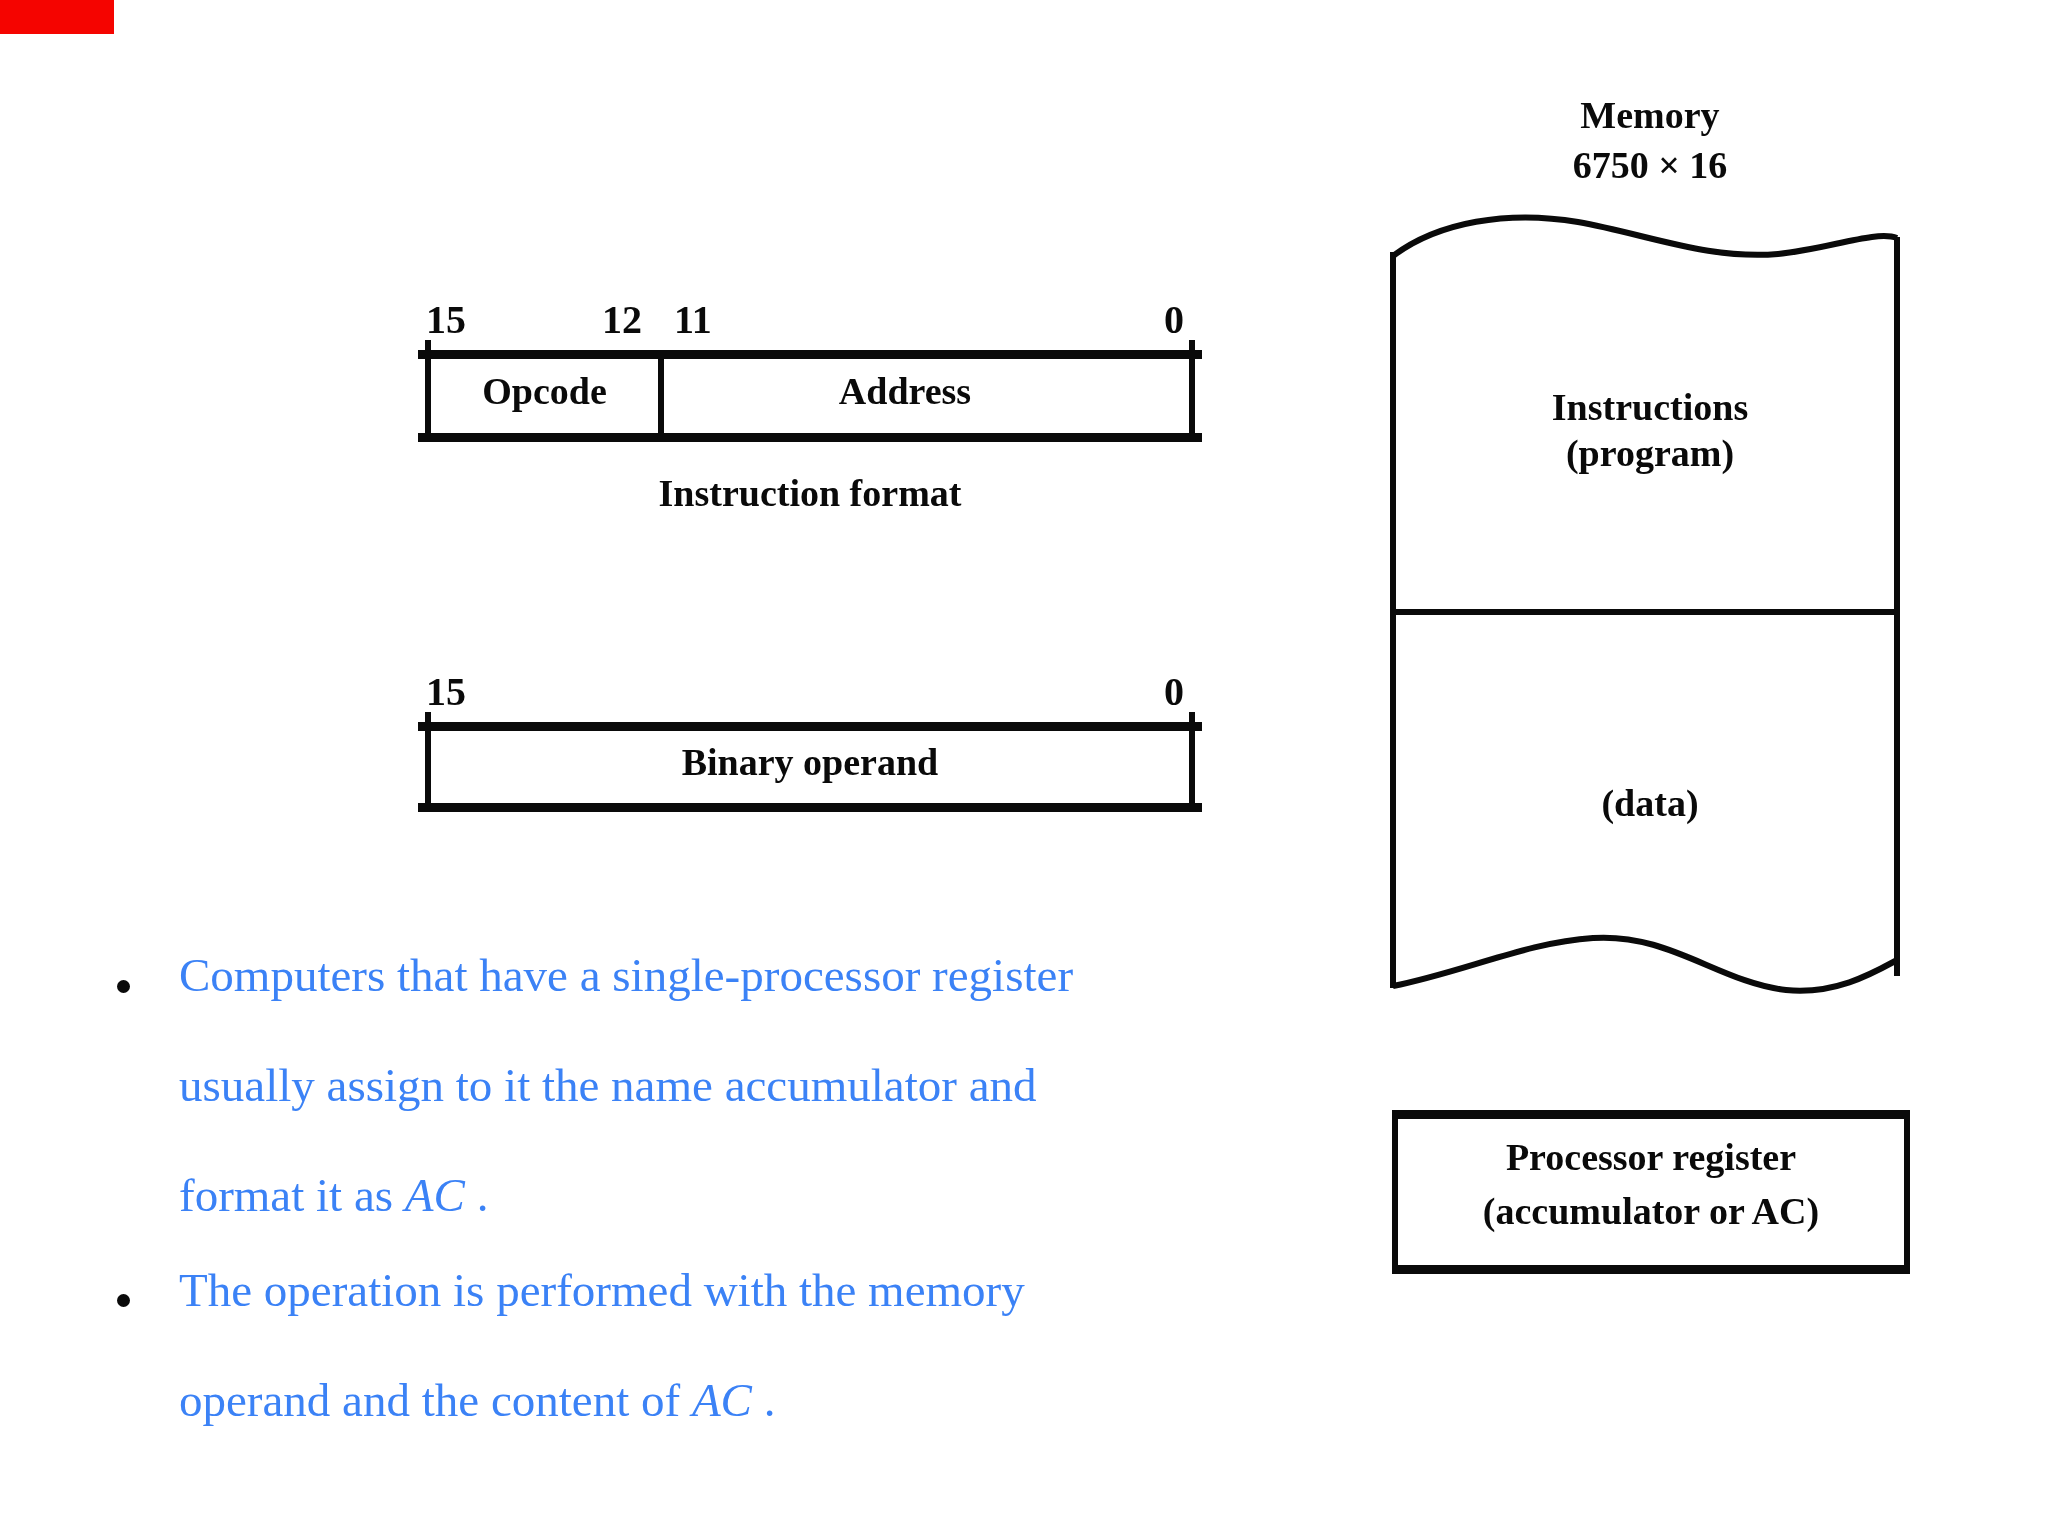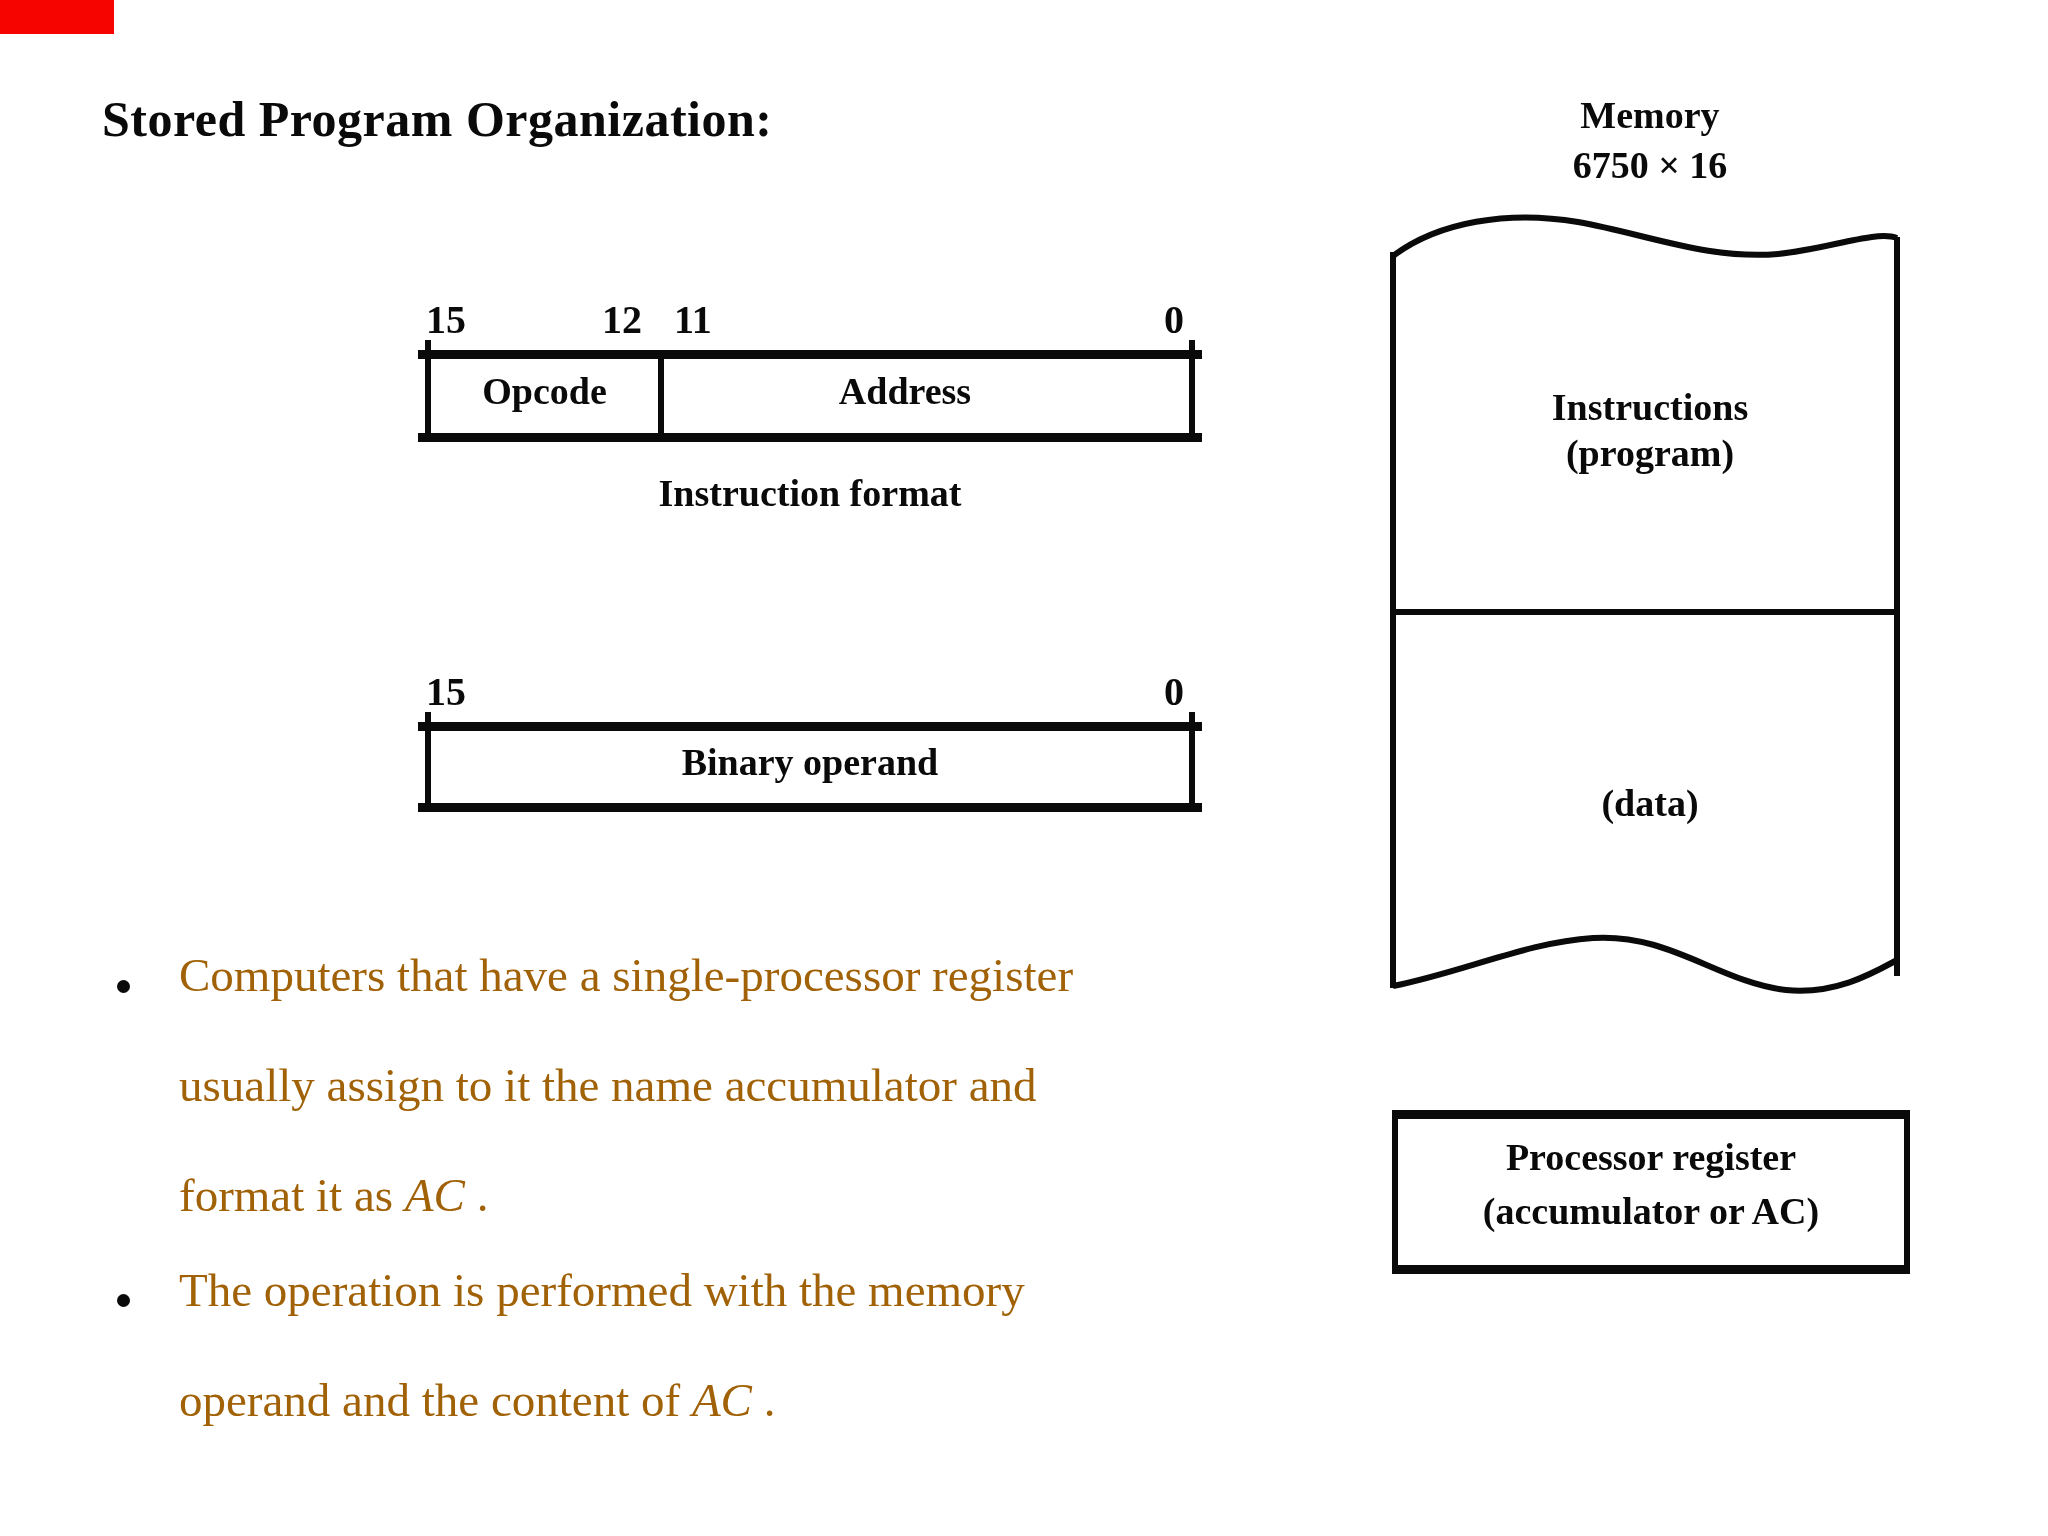--- a/index.html
+++ b/index.html
@@ -89,34 +89,33 @@
   .pr2{top:1192px;}
 
   
   .bullet-dot{
     position:absolute;left:117px;width:13px;height:13px;border-radius:50%;
     background:var(--ink);
   }
   .dot1{top:980px;} .dot2{top:1294px;}
   .bline{
     position:absolute;left:179px;font-size:47px;line-height:1;white-space:nowrap;
-    color:#a16207;
+    color:#3b82f6;
   }
   .b1l1{top:952px;} .b1l2{top:1062px;} .b1l3{top:1172px;}
   .b2l1{top:1267px;} .b2l2{top:1377px;}
   .ital{font-style:italic;}
 </style>
 </head>
 <body>
 
 <div class="page">
 
   <div class="red-marker"></div>
 
-  <h1 class="title">Stored Program Organization:</h1>
 
   <div>
     <span class="bit row1 n15a">15</span>
     <span class="bit row1 n12">12</span>
     <span class="bit row1 n11">11</span>
     <span class="bit row1 n0a">0</span>
 
     <div class="wbox ibox">
       <div class="rule top"></div>
       <div class="rule bottom"></div>

